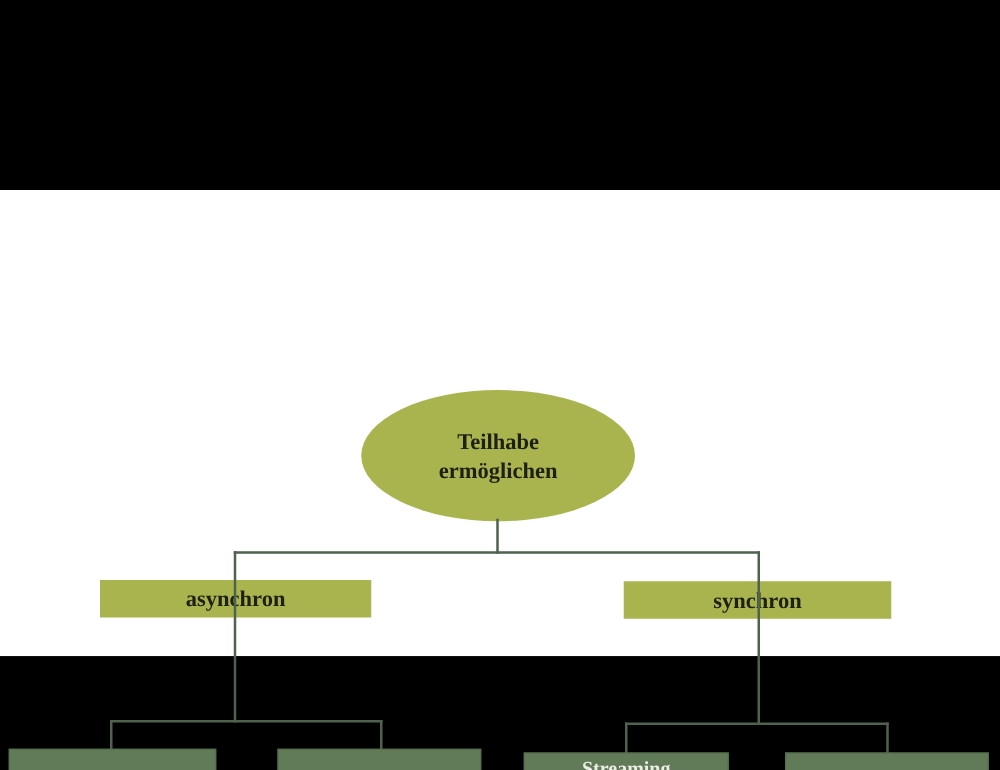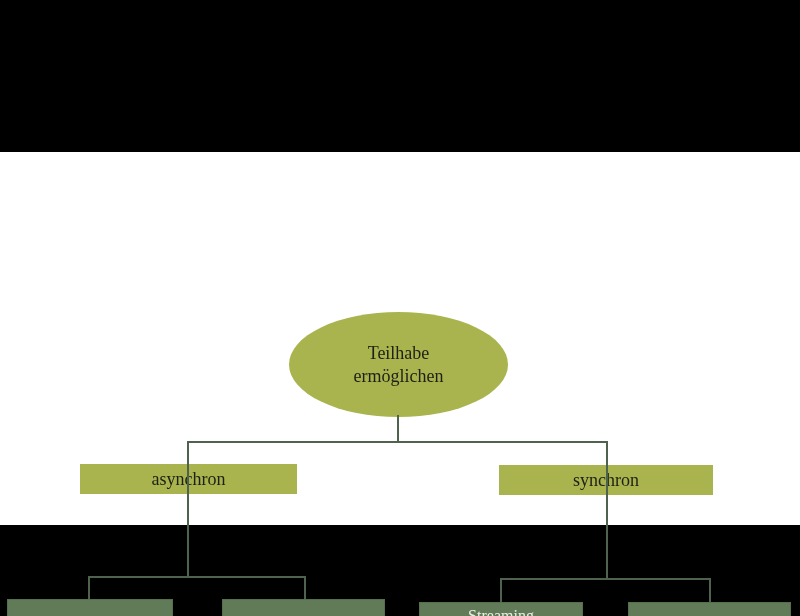--- a/index.html
+++ b/index.html
@@ -3,20 +3,21 @@
 <meta charset="utf-8">
 <style>
   html, body { margin: 0; padding: 0; }
   .page {
     position: relative;
     width: 800px;
     height: 616px;
     overflow: hidden;
     background: var(--letterbox, #000000);
     font-family: "Liberation Serif", "DejaVu Serif", serif;
+    font-weight: bold;
   }
   .letterbox {
     position: absolute;
     left: 0;
     width: 800px;
     background: var(--letterbox, #000000);
   }
   .letterbox.top    { top: 0;     height: 152px; }
   .letterbox.bottom { top: 525px; height: 91px;  }
   .slide {

